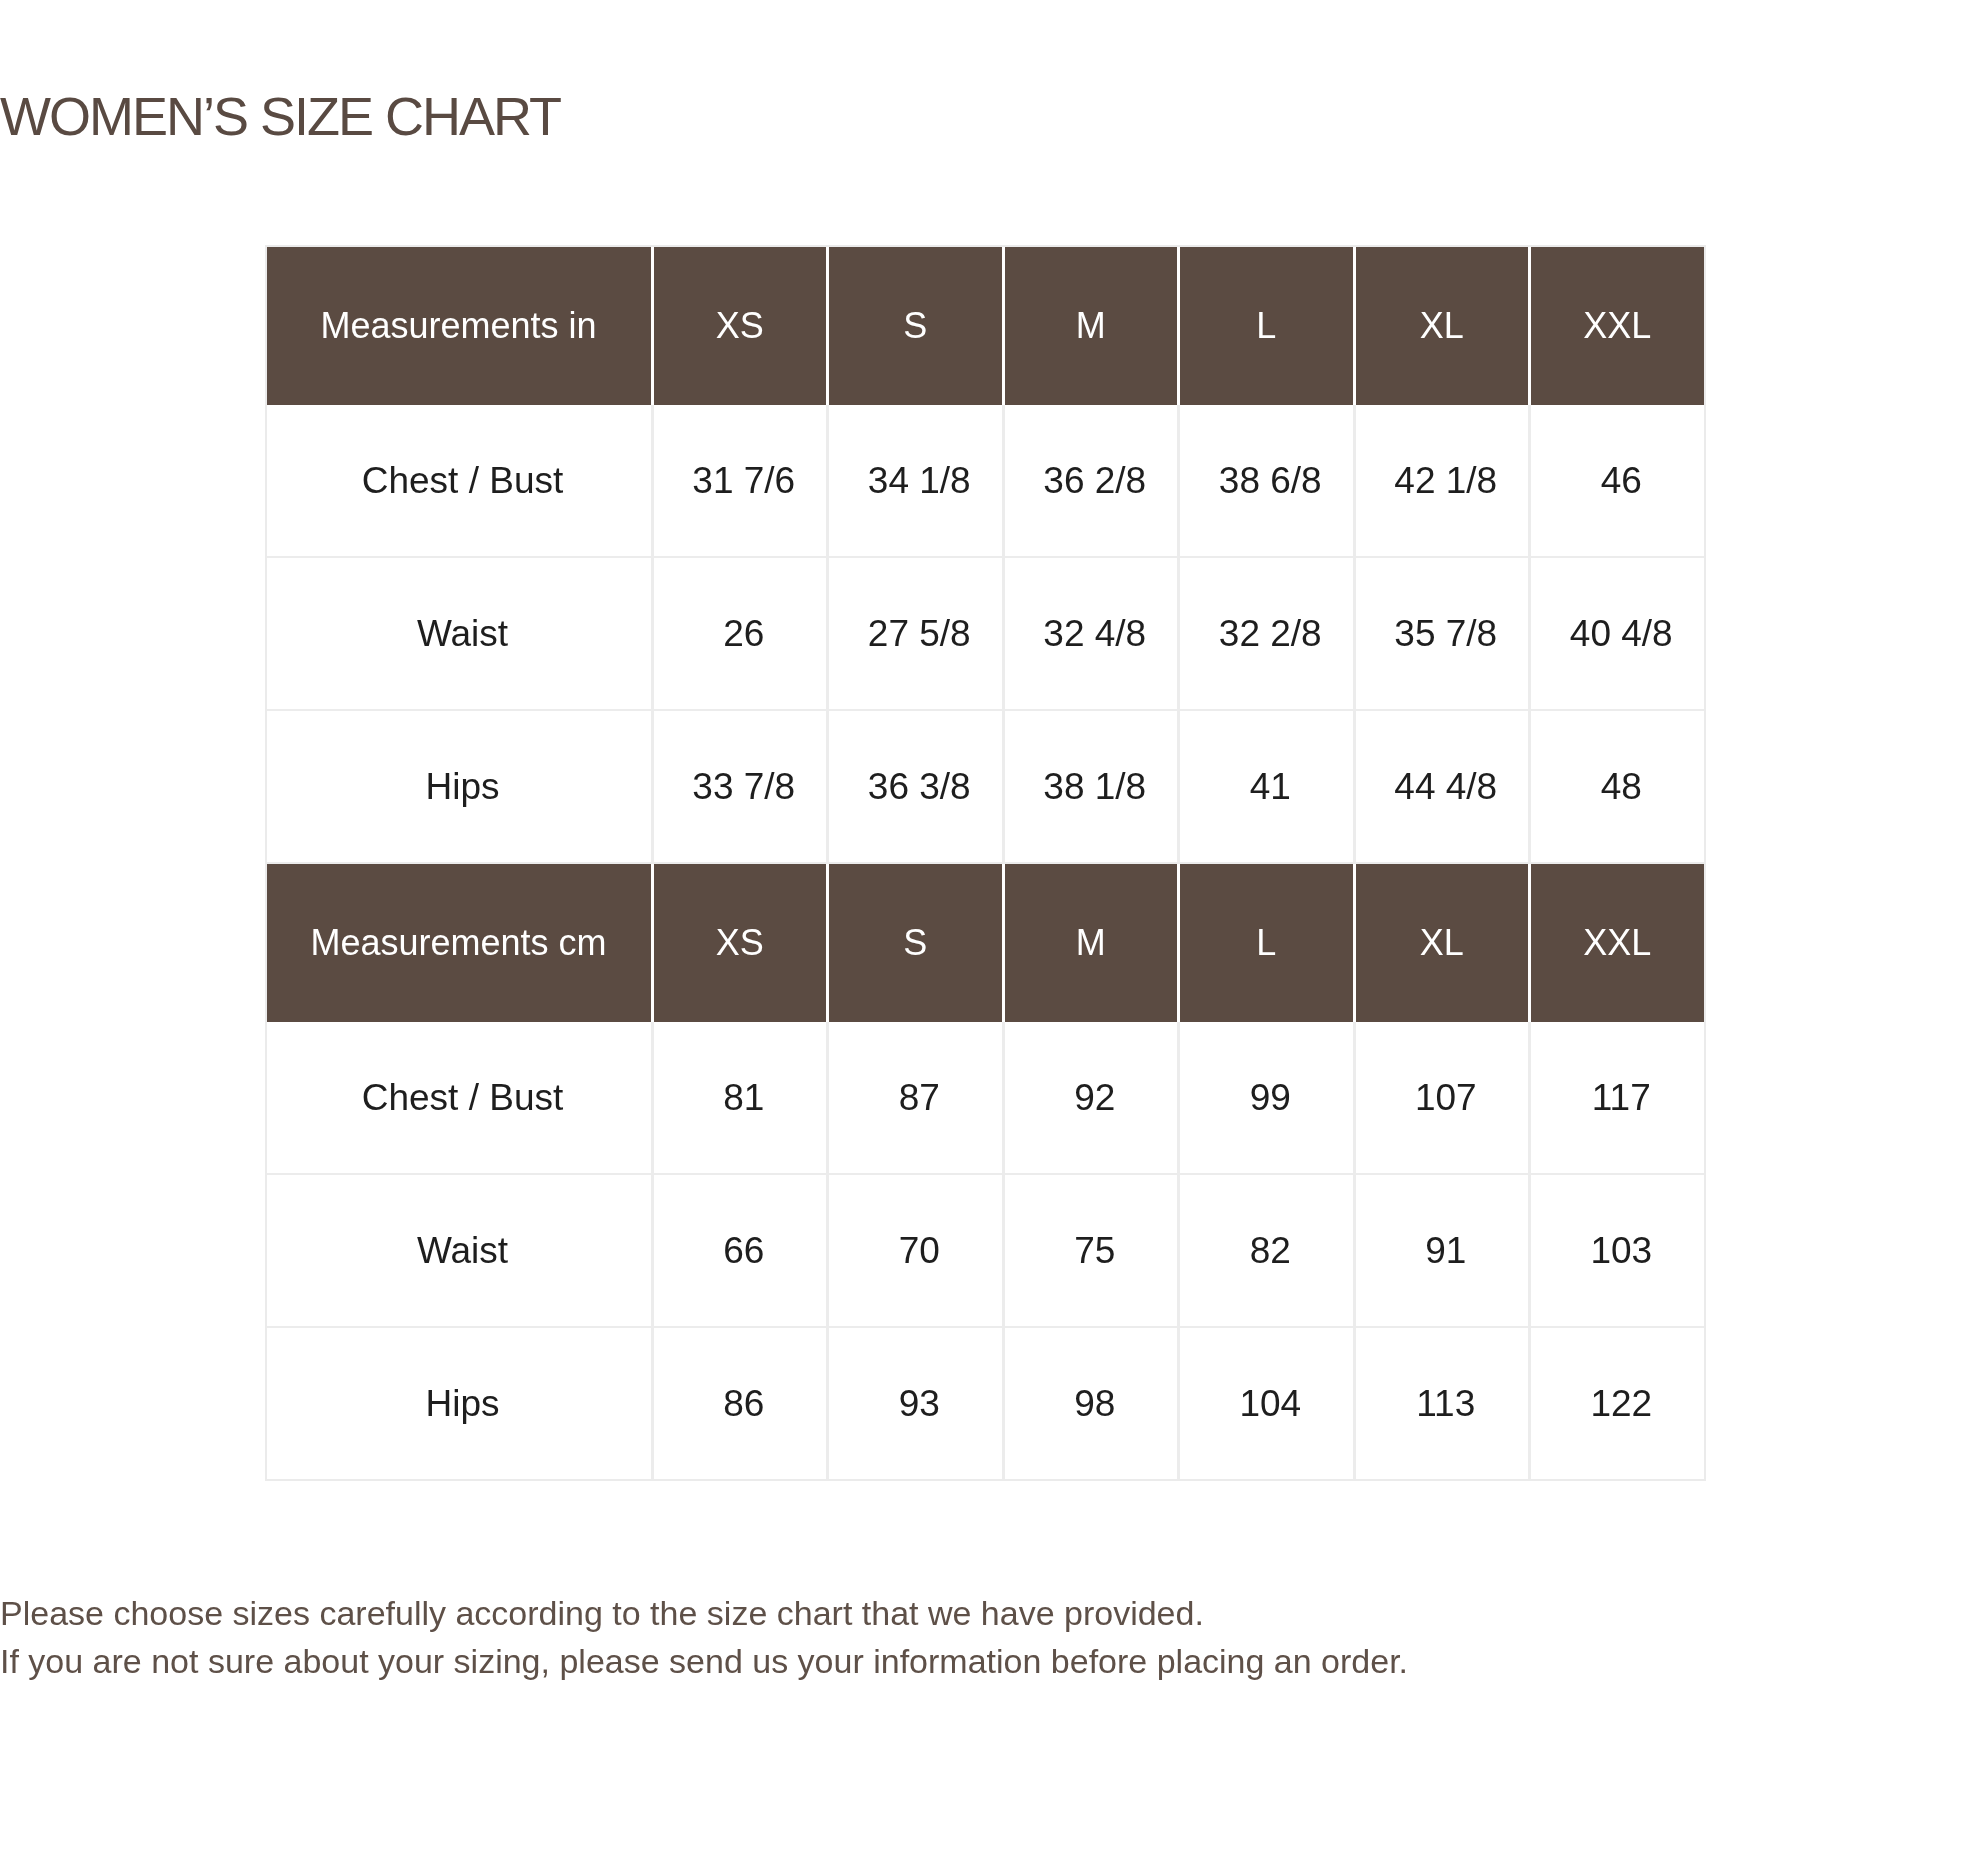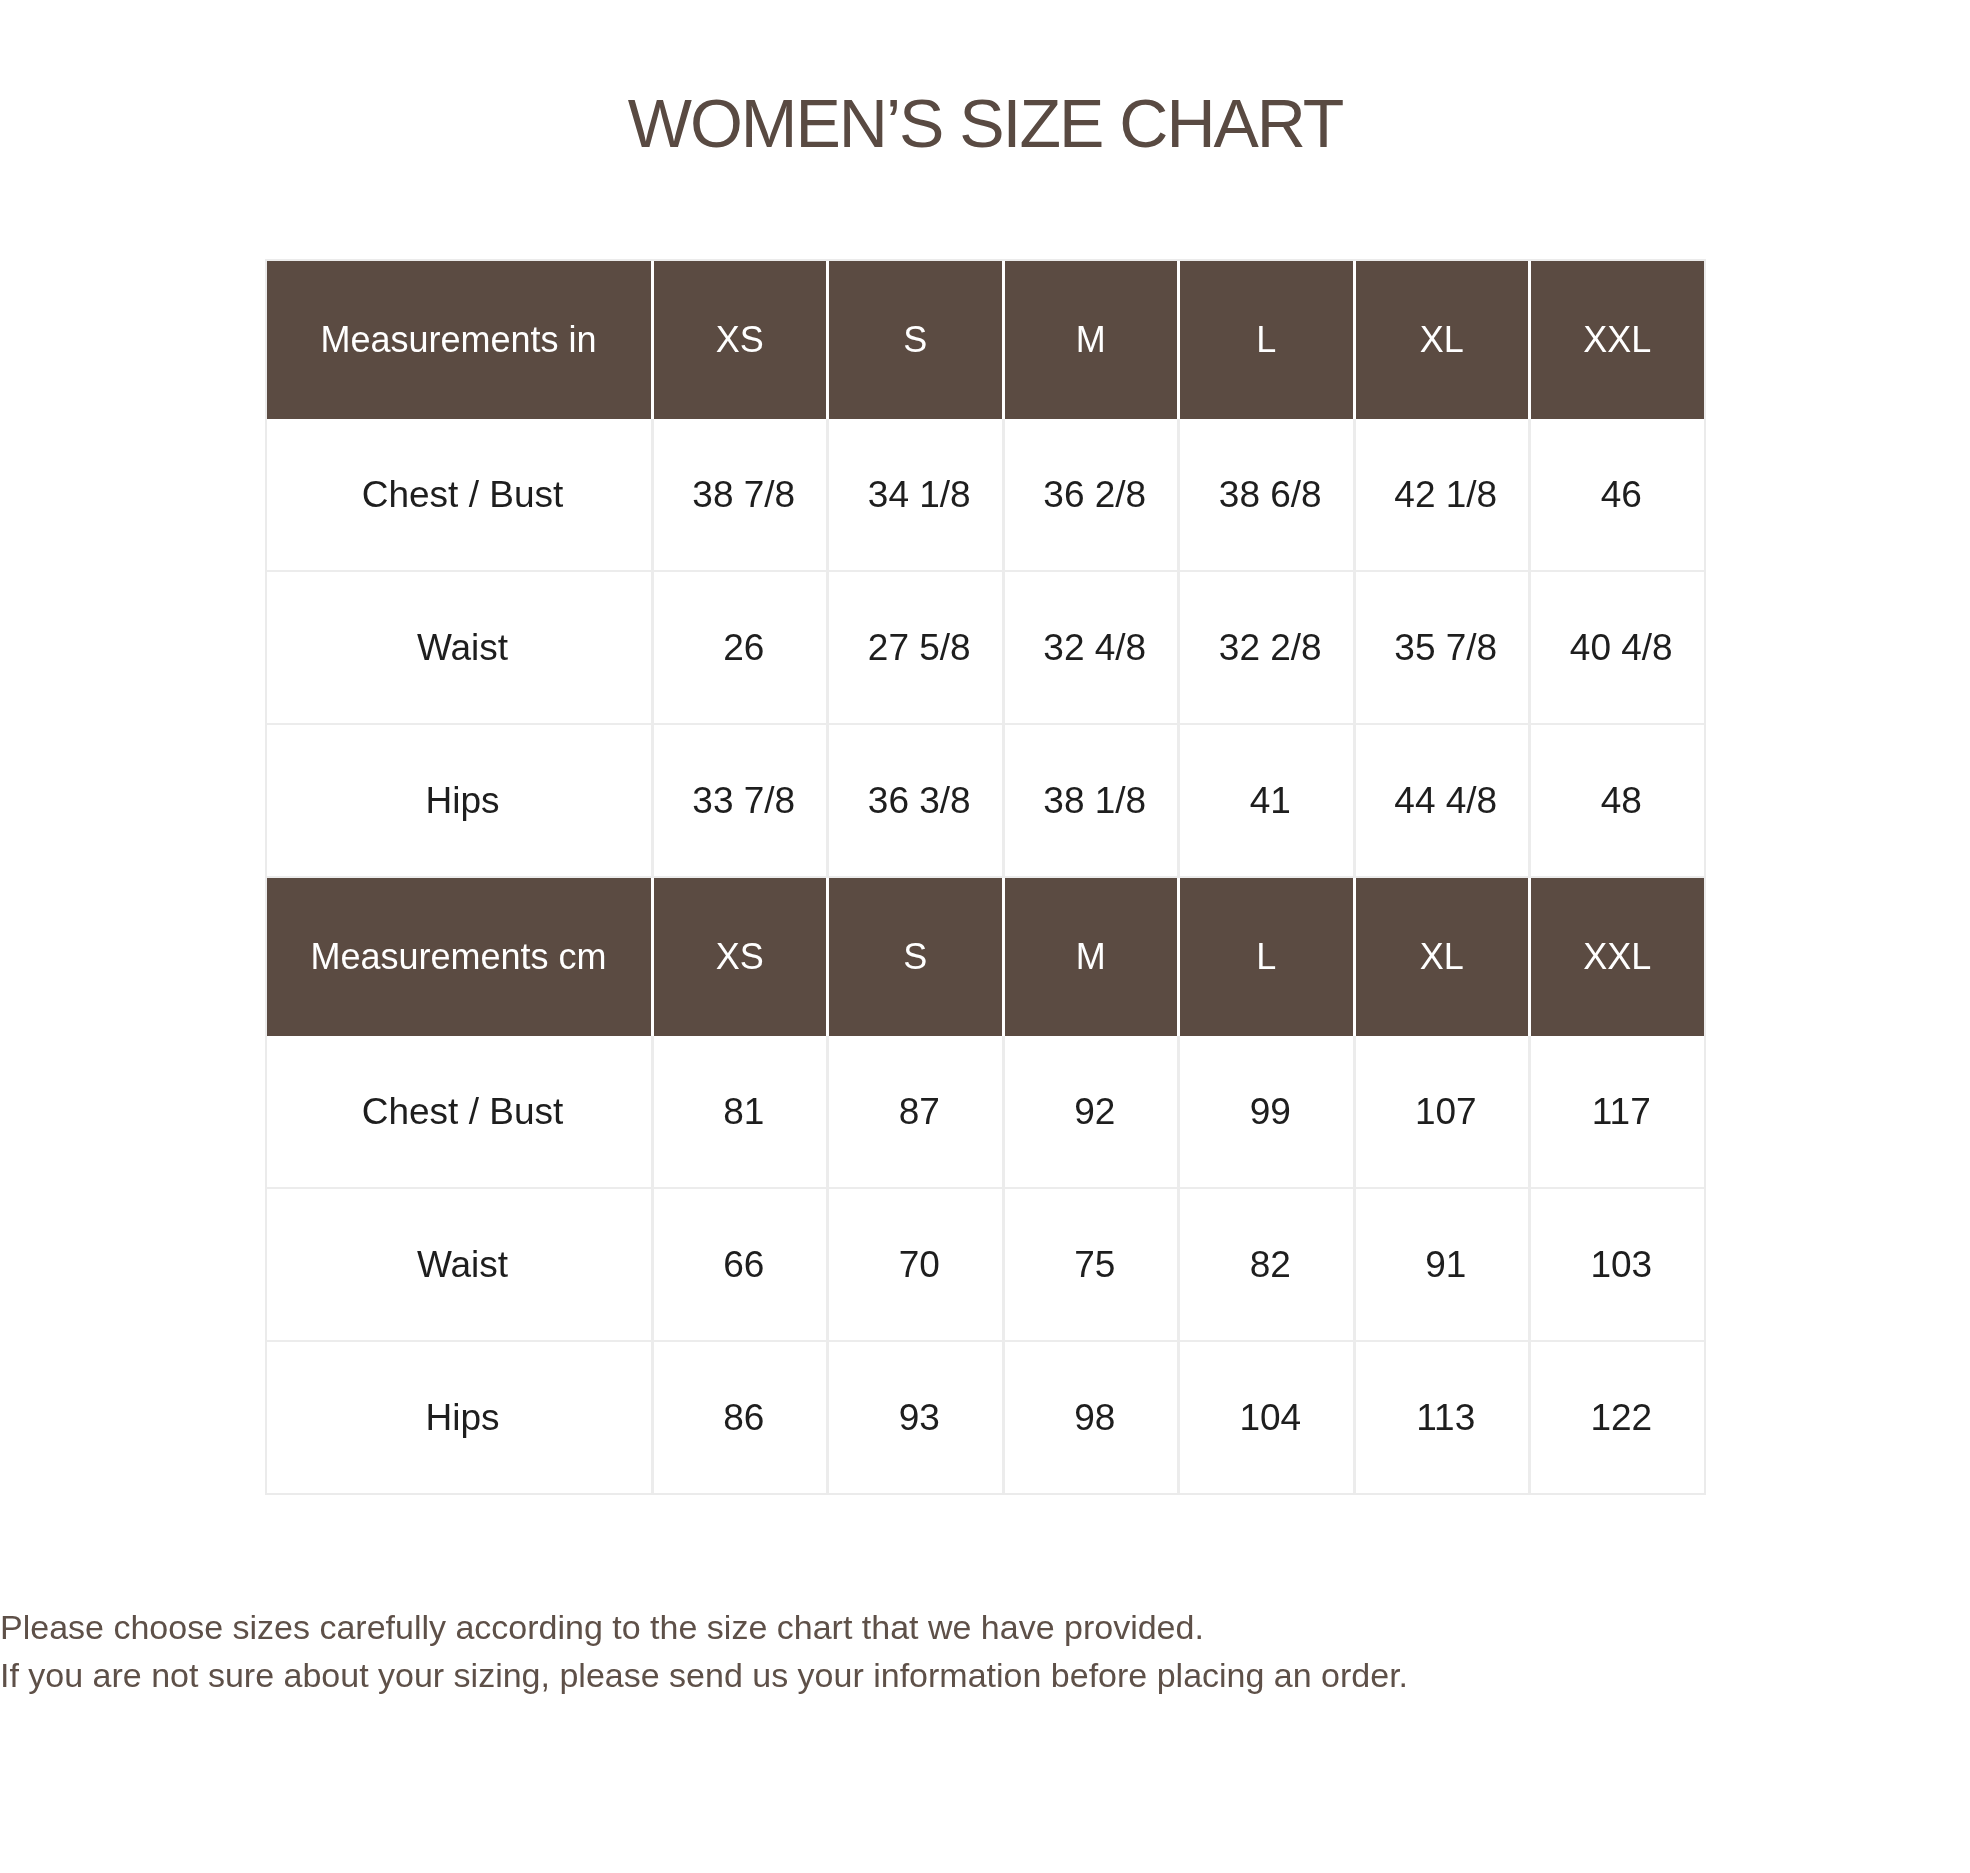--- a/index.html
+++ b/index.html
@@ -12,22 +12,21 @@
   }
   html,body{margin:0;padding:0;}
   body{
     width:1970px;height:1874px;
     background:#ffffff;
     font-family:"Liberation Sans","DejaVu Sans",sans-serif;
     -webkit-font-smoothing:antialiased;
   }
   .page{padding-top:89px;}
   .title{
-    text-align:center;
-    font-size:68px;
+    font-size:54px;
     letter-spacing:-2px;
     font-weight:400;
     color:var(--title-color);
     line-height:1;
     margin:0 0 102px 0;
   }
   .size-table{
     width:1441px;
     margin:0 auto;
     border:2px solid #ebebeb;
@@ -94,21 +93,21 @@
         <div class="cell">Measurements in</div>
         <div class="cell">XS</div>
         <div class="cell">S</div>
         <div class="cell">M</div>
         <div class="cell">L</div>
         <div class="cell">XL</div>
         <div class="cell">XXL</div>
       </div>
       <div class="row data-row">
         <div class="cell">Chest / Bust</div>
-        <div class="cell">38 7/8</div>
+        <div class="cell">31 7/6</div>
         <div class="cell">34 1/8</div>
         <div class="cell">36 2/8</div>
         <div class="cell">38 6/8</div>
         <div class="cell">42 1/8</div>
         <div class="cell">46</div>
       </div>
       <div class="row data-row">
         <div class="cell">Waist</div>
         <div class="cell">26</div>
         <div class="cell">27 5/8</div>

